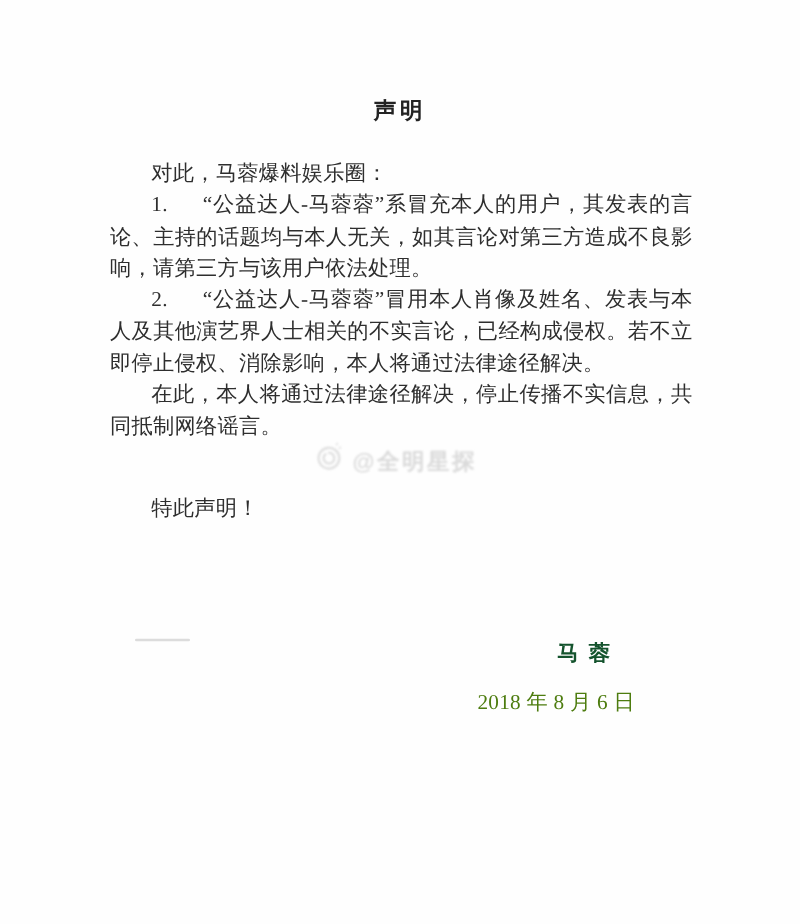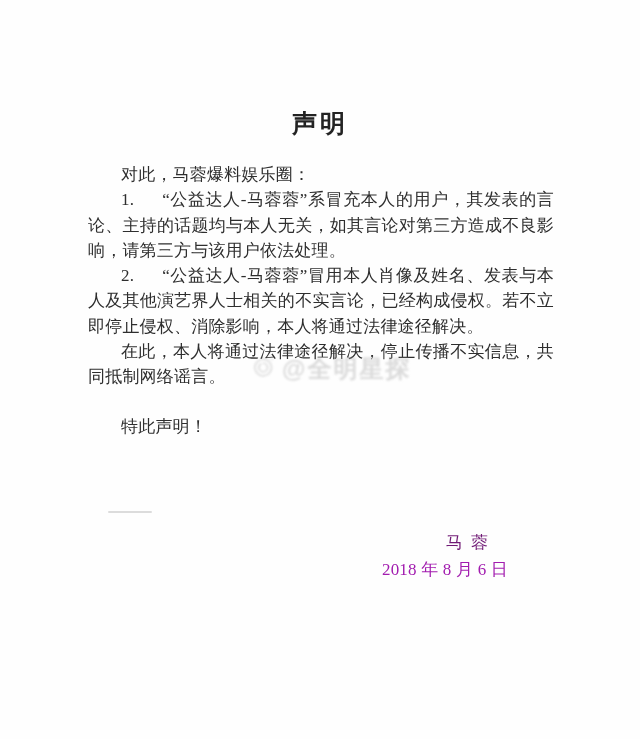--- a/index.html
+++ b/index.html
@@ -9,70 +9,71 @@
     width: 640px;
     height: 739px;
     background: #fefefe;
     overflow: hidden;
     font-family: "Liberation Serif", "DejaVu Serif", serif;
     color: #2e2e2e;
   }
   .doc-title {
     padding-top: 72px;
     text-align: center;
-    font-size: 25px;
+    font-size: 18px;
     font-weight: 700;
     letter-spacing: 3px;
     line-height: 32px;
     color: #232323;
-    margin-top: 36px;
   }
   .doc-body {
     margin-left: 88px;
     width: 466px;
     margin-top: 22px;
     font-size: 17px;
     line-height: 25.3px;
     text-align: justify;
     letter-spacing: 0.2px;
   }
   .para { text-indent: 33px; }
   .num-gap { display: inline-block; width: 28px; }
-  .closing-line { margin-top: 24px; text-indent: 33px; }
+  .closing-line { margin-top: 40px; text-indent: 33px; }
   .signature {
     margin-top: 91px;
     text-align: right;
     font-size: 17px;
     line-height: 25px;
   }
   .sig-name {
     padding-right: 64px;
     letter-spacing: 2px;
-    color: #701a75;
+    color: #14532d;
+    font-weight: bold;
   }
   .sig-date {
     padding-right: 46px;
     line-height: 29px;
-    color: #a21caf;
+    color: #4d7c0f;
+    margin-top: 12px;
   }
   .watermark {
     position: absolute;
     left: 250px;
     top: 353px;
     display: flex;
     align-items: center;
     gap: 5px;
     opacity: 0.55;
     filter: blur(0.8px);
     pointer-events: none;
   }
   .watermark .wm-text {
     font-family: "Liberation Sans", "DejaVu Sans", sans-serif;
     font-weight: 700;
-    font-size: 24px;
+    font-size: 18px;
     letter-spacing: 2px;
     color: #bdbdbd;
   }
   .wm-icon { display: inline-block; transform: rotate(-8deg); }
   .smudge {
     position: absolute;
     left: 108px;
     top: 511px;
     width: 44px;
     height: 2px;

